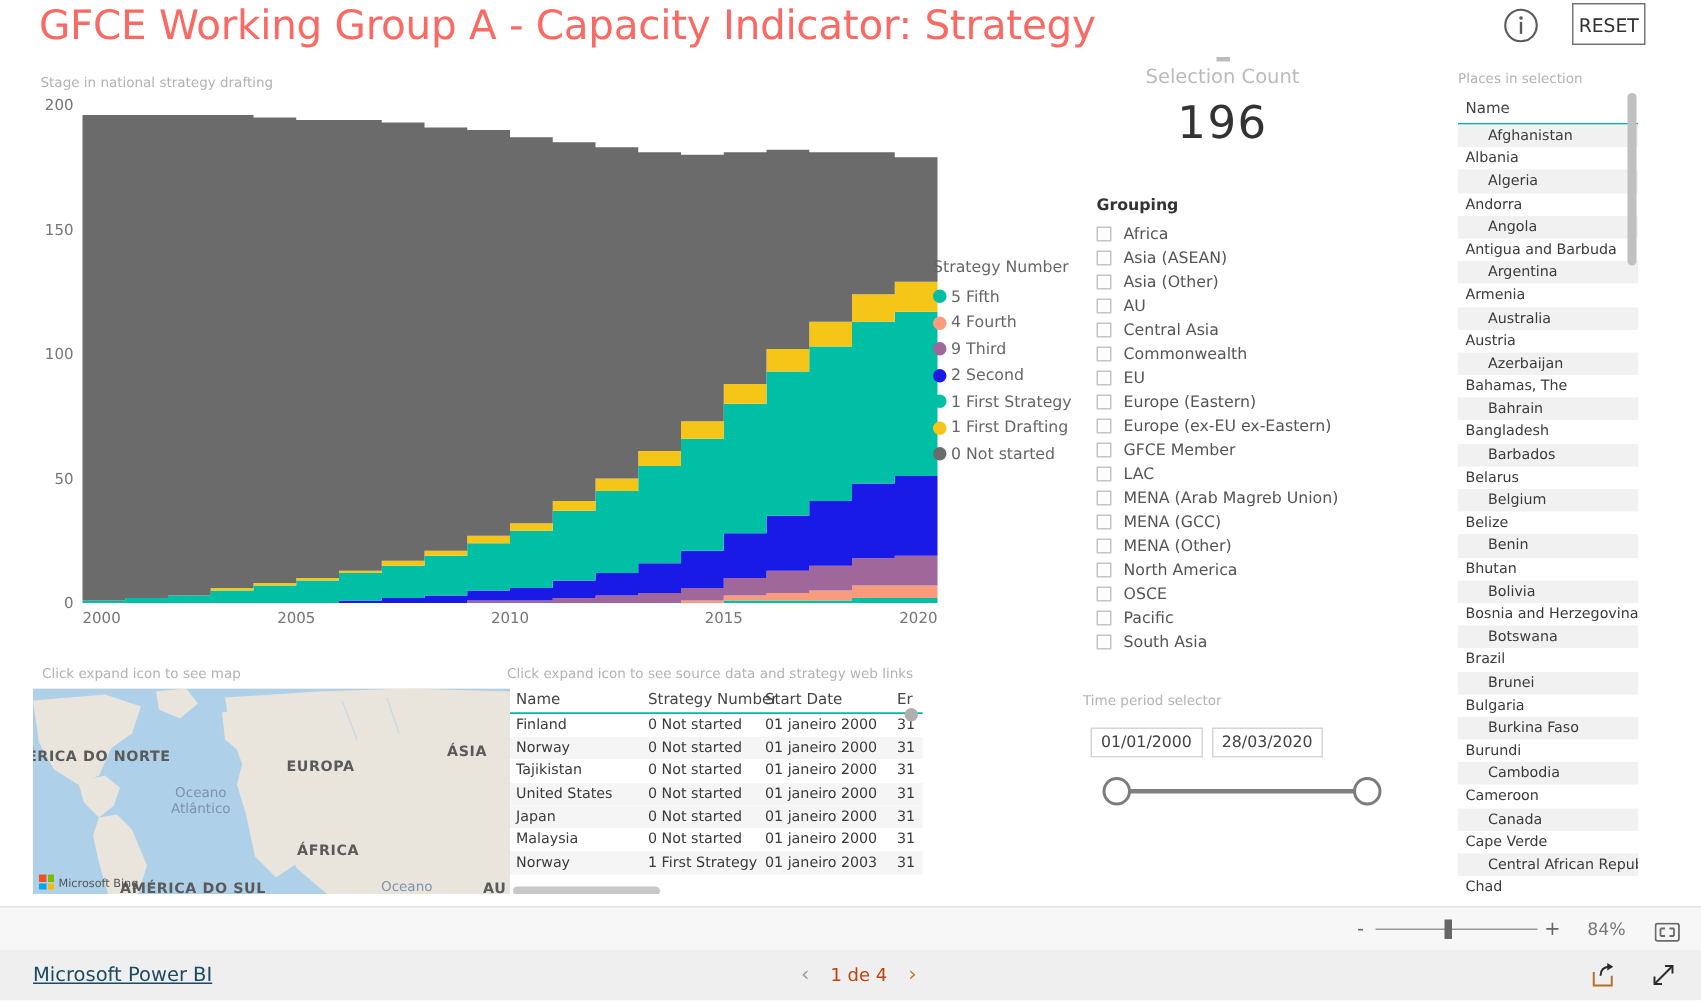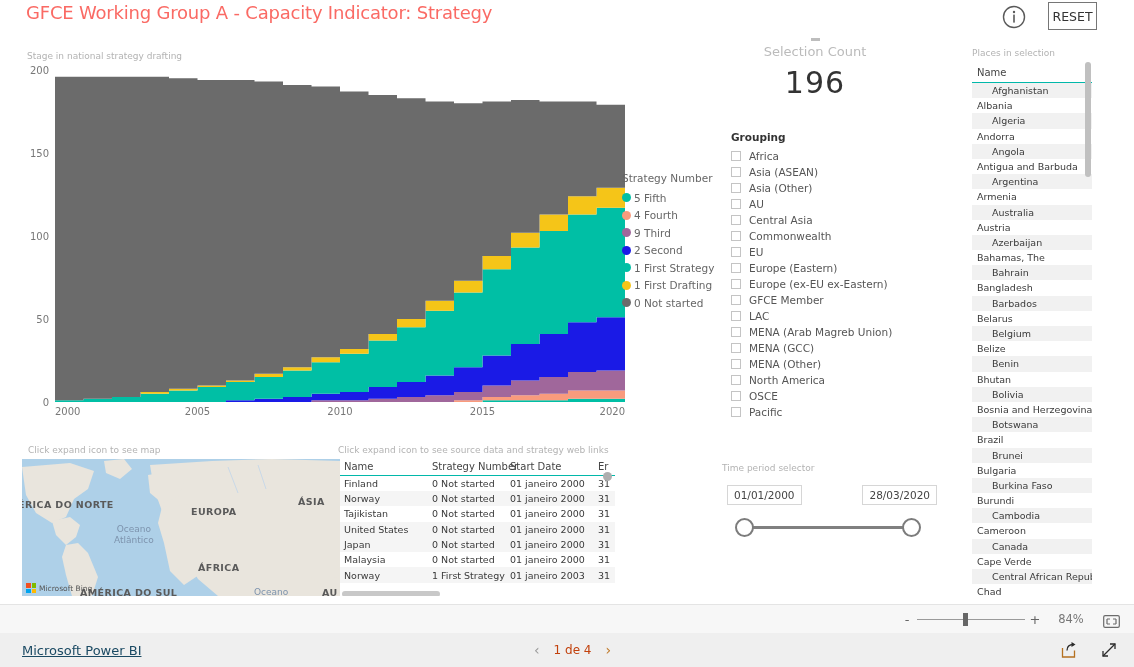--- a/index.html
+++ b/index.html
@@ -21,21 +21,21 @@
     position: absolute;
     left: 0; top: 0; width: 1134px; height: 604px;
     background: #ffffff;
     overflow: hidden;
   }
 
   
   .report-title {
     position: absolute;
     left: 26px; top: 2px;
-    font-size: 18px;
+    font-size: 27px;
     color: #FA6A64;
     font-weight: 400;
     letter-spacing: -0.2px;
     white-space: nowrap;
   }
 
   .info-icon {
     position: absolute;
     left: 1000px; top: 3px;
     width: 28px; height: 28px;
@@ -245,21 +245,21 @@
     width: 10px; height: 10px;
     border: 1px solid #C4C4C4;
     background: #fff;
     margin-right: 8px;
     flex: 0 0 auto;
   }
 
   
   #time-sel { position: absolute; left: 722px; top: 463px; width: 215px; }
   #time-sel .vis-subtitle { position: static; display: block; margin-bottom: 12px; }
-  .date-boxes { display: flex; gap: 6px; margin-left: 5px; justify-content: space-between; }
+  .date-boxes { display: flex; gap: 6px; margin-left: 5px; }
   .date-box {
     border: 1px solid #D6D6D6;
     background: #fff;
     font-size: 10.5px;
     color: #444;
     padding: 3px 6px;
     white-space: nowrap;
     cursor: text;
   }
   .slider-wrap {
@@ -650,20 +650,24 @@
             <span>North America</span>
           </div>
           <div class="check-row">
             <span class="checkbox"></span>
             <span>OSCE</span>
           </div>
           <div class="check-row">
             <span class="checkbox"></span>
             <span>Pacific</span>
           </div>
+          <div class="check-row">
+            <span class="checkbox"></span>
+            <span>South Asia</span>
+          </div>
         </div>
     </div>
 
     <div id="time-sel">
       <div class="vis-subtitle">Time period selector</div>
       <div class="date-boxes">
         <div class="date-box">01/01/2000</div>
         <div class="date-box">28/03/2020</div>
       </div>
       <div class="slider-wrap">

